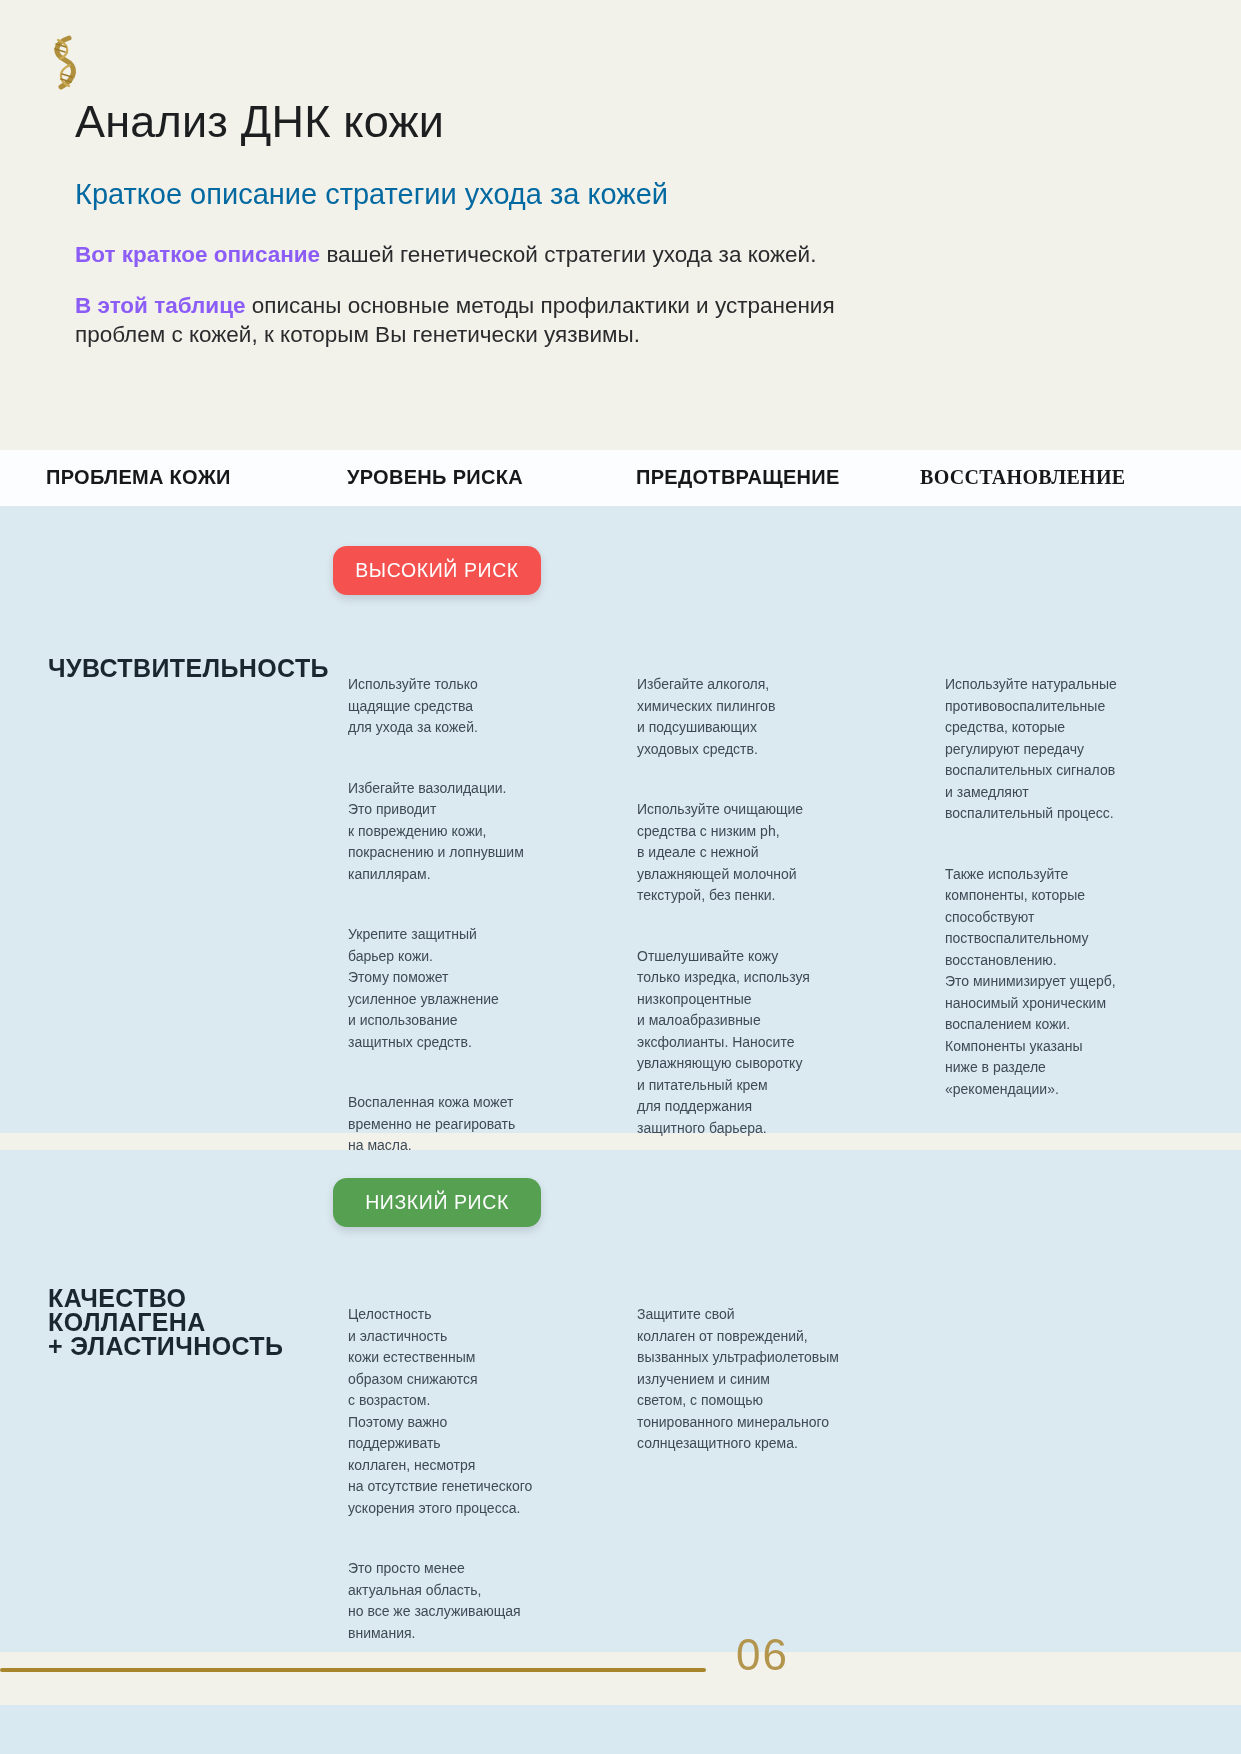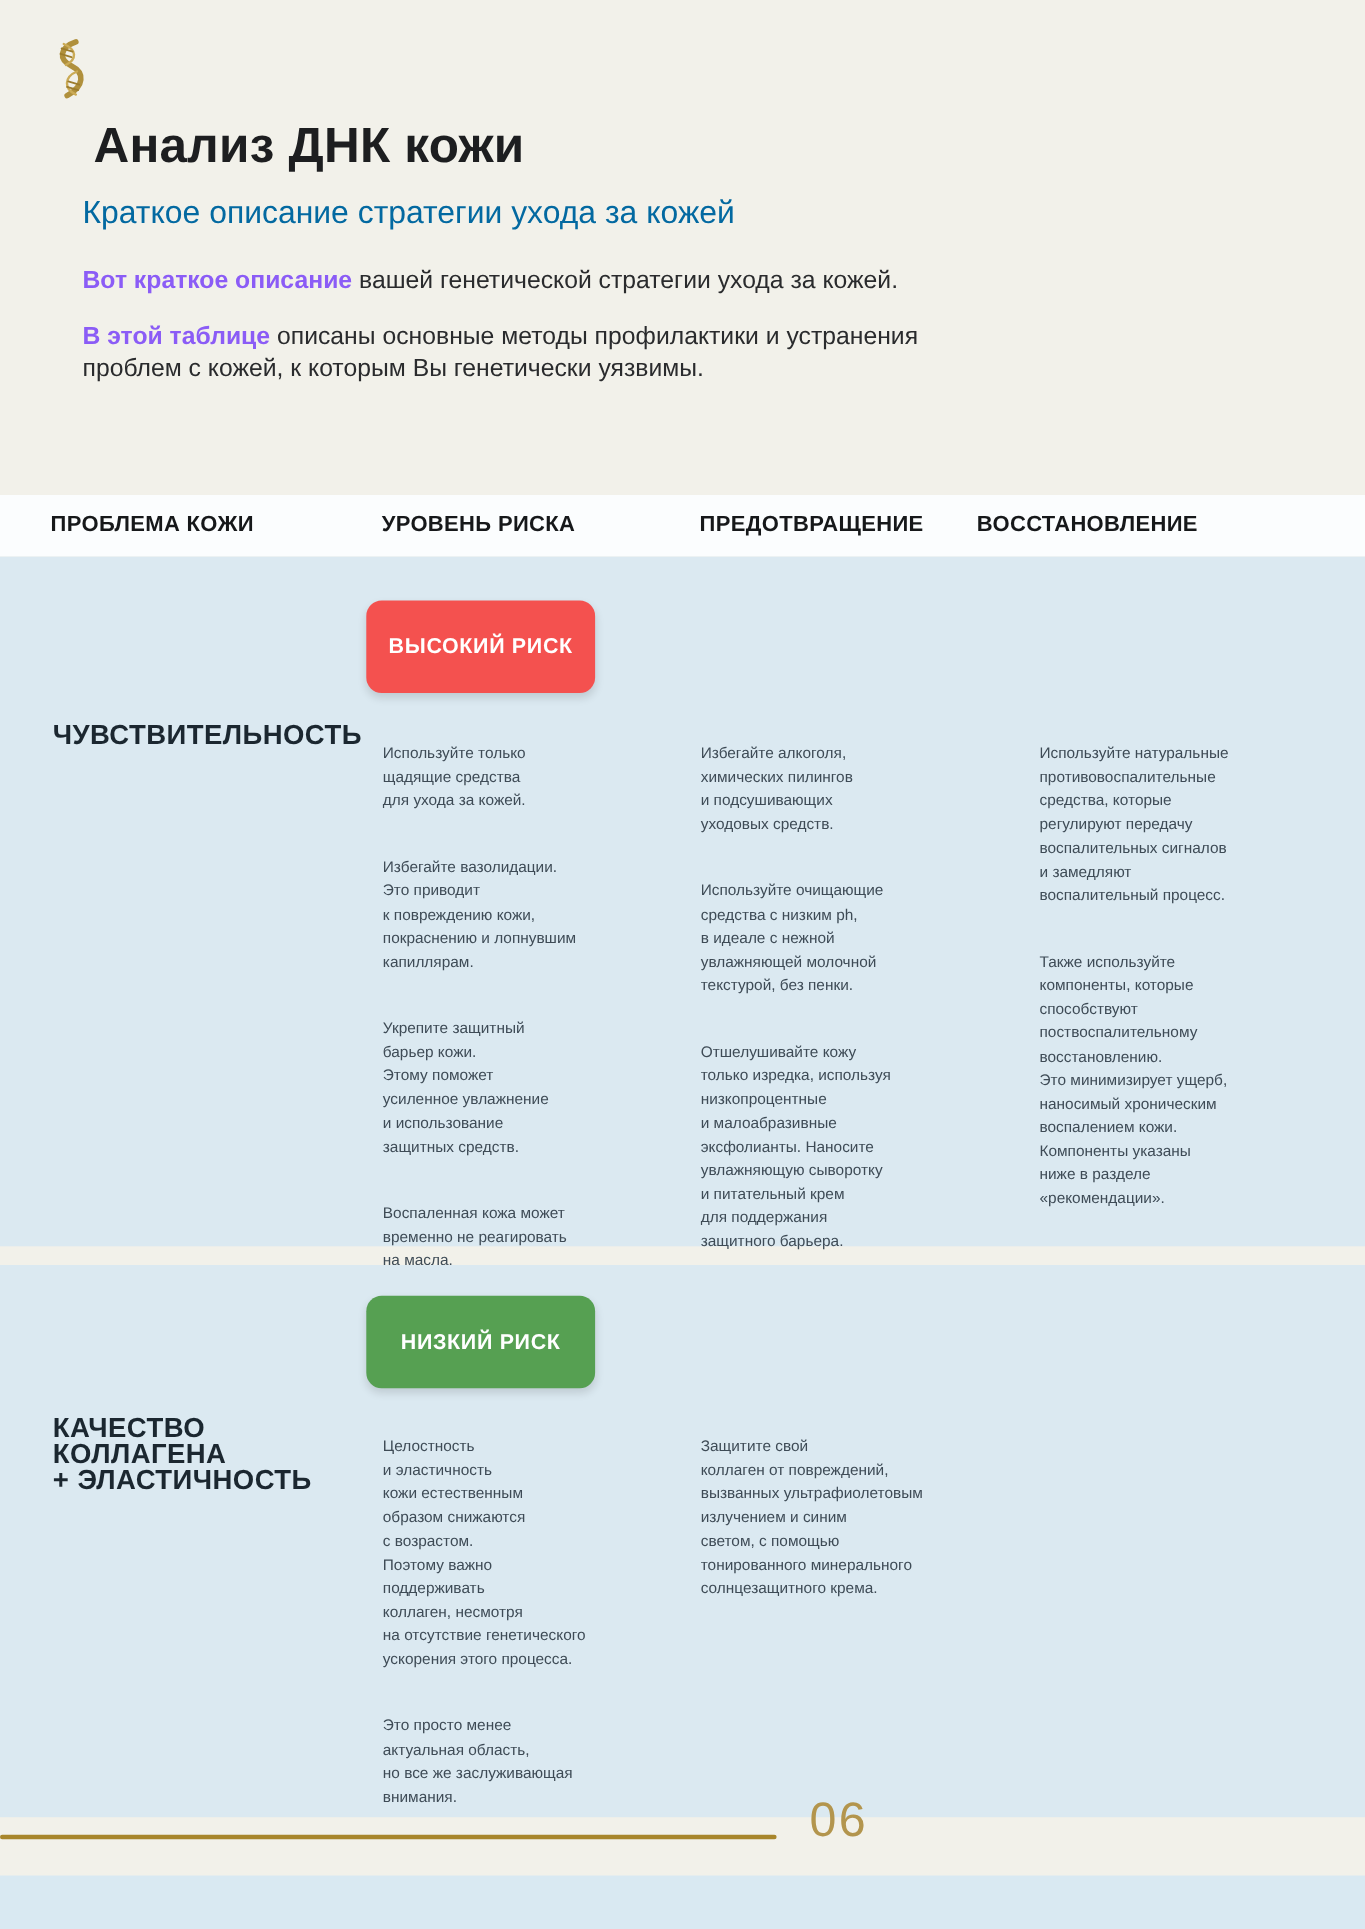--- a/index.html
+++ b/index.html
@@ -7,22 +7,22 @@
     width:1241px;height:1754px;
     background:#f2f1ea;
     font-family:"Liberation Sans","DejaVu Sans",sans-serif;
     color:#1e1f21;
     position:relative;
     overflow:hidden;
   }
   .page{position:absolute;inset:0;}
   .logo{position:absolute;left:44px;top:34px;width:40px;height:60px;}
   .title{
-    position:absolute;left:75px;top:96px;margin:10px;
-    font-size:45px;font-weight:700;letter-spacing:0.2px;color:#1d1e20;
+    position:absolute;left:75px;top:96px;margin:0;
+    font-size:45px;font-weight:400;letter-spacing:0.2px;color:#1d1e20;
   }
   .subtitle{
     position:absolute;left:75px;top:178px;margin:0;
     font-size:29px;font-weight:400;color:#0369a1;
   }
   .intro{
     position:absolute;left:75px;margin:0;width:960px;
     font-size:22.5px;line-height:29px;color:#2a2b2d;
     white-space:pre-line;
   }
@@ -35,33 +35,33 @@
     background:#fbfdfe;
   }
   .th{
     position:absolute;top:16px;
     font-size:20px;font-weight:800;color:#16181a;letter-spacing:0.3px;
     white-space:nowrap;
   }
   .th.h1{left:46px;}
   .th.h2{left:347px;}
   .th.h3{left:636px;}
-  .th.h4{left:888px;}
+  .th.h4{left:920px;font-family:Liberation Serif, serif;}
 
   .risk-section{
     position:absolute;left:0;width:1241px;background:#dbe9f1;
   }
   .section-1{top:506px;height:627px;}
   .section-2{top:1150px;height:502px;}
 
   .badge{
-    position:absolute;left:333px;width:208px;height:84px;
+    position:absolute;left:333px;width:208px;height:49px;
     border-radius:14px;
     display:flex;align-items:center;justify-content:center;
-    color:#ffffff;font-size:19.5px;font-weight:700;letter-spacing:0.6px;
+    color:#ffffff;font-size:19.5px;font-weight:400;letter-spacing:0.6px;
     box-shadow:0 4px 8px rgba(0,0,0,0.13);
     white-space:nowrap;
   }
   .section-1 .badge{top:40px;background:#f4514f;}
   .section-2 .badge{top:28px;background:#56a052;}
 
   .cell{position:absolute;white-space:pre-line;}
   .col1{left:48px;width:270px;}
   .col2{left:348px;width:265px;}
   .col3{left:637px;width:270px;}

